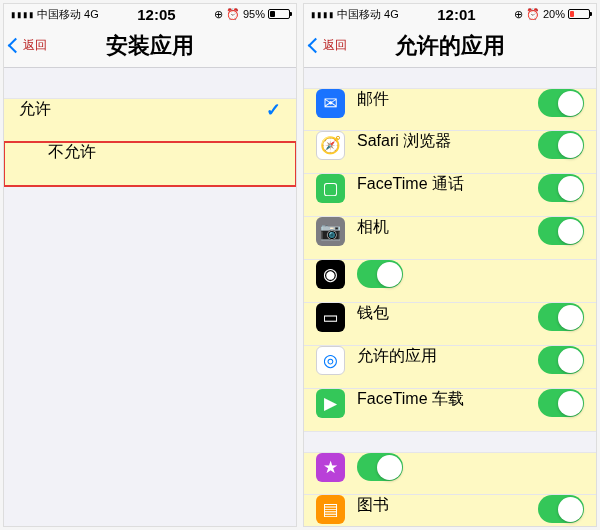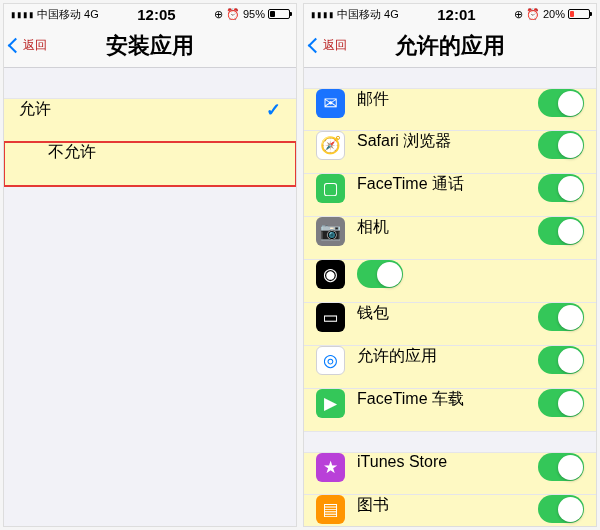--- a/index.html
+++ b/index.html
@@ -129,21 +129,20 @@
       </div>
       <div class="row">
         <div class="app-icon" style="background: rgb(52, 199, 89);">▶</div>
         <span class="row-label">FaceTime 车载</span>
         <div class="toggle"></div>
       </div>
     </div>
   <div class="list-group2" id="apps2">
       <div class="row">
         <div class="app-icon" style="background: rgb(185, 64, 216);">★</div>
-        <span class="row-label">iTunes Store</span>
         <div class="toggle"></div>
       </div>
       <div class="row">
         <div class="app-icon" style="background: rgb(255, 149, 0);">▤</div>
         <span class="row-label">图书</span>
         <div class="toggle"></div>
       </div>
     </div>
 </div>
 

